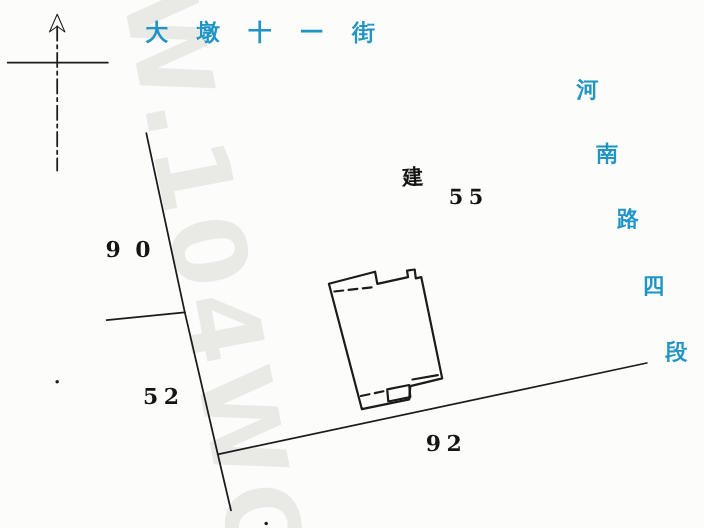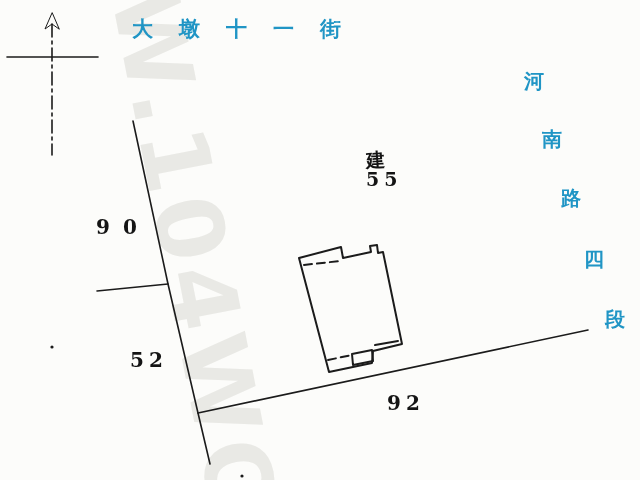--- a/index.html
+++ b/index.html
@@ -77,20 +77,21 @@
     font-size:19px;font-weight:700;
     font-family:"DejaVu Sans",sans-serif;
     transform:rotate(-4deg);
   }
   .bldg-number{
     display:block;
     font-family:"DejaVu Serif",serif;
     font-weight:600;
     font-size:19px;
     letter-spacing:5px;
+    margin-left:42px;
   }
 </style>
 </head>
 <body>
 
 <div class="stage">
 
   <div class="watermark">W.104WO</div>
 
   <svg class="map" width="640" height="480" viewBox="0 0 640 480">

